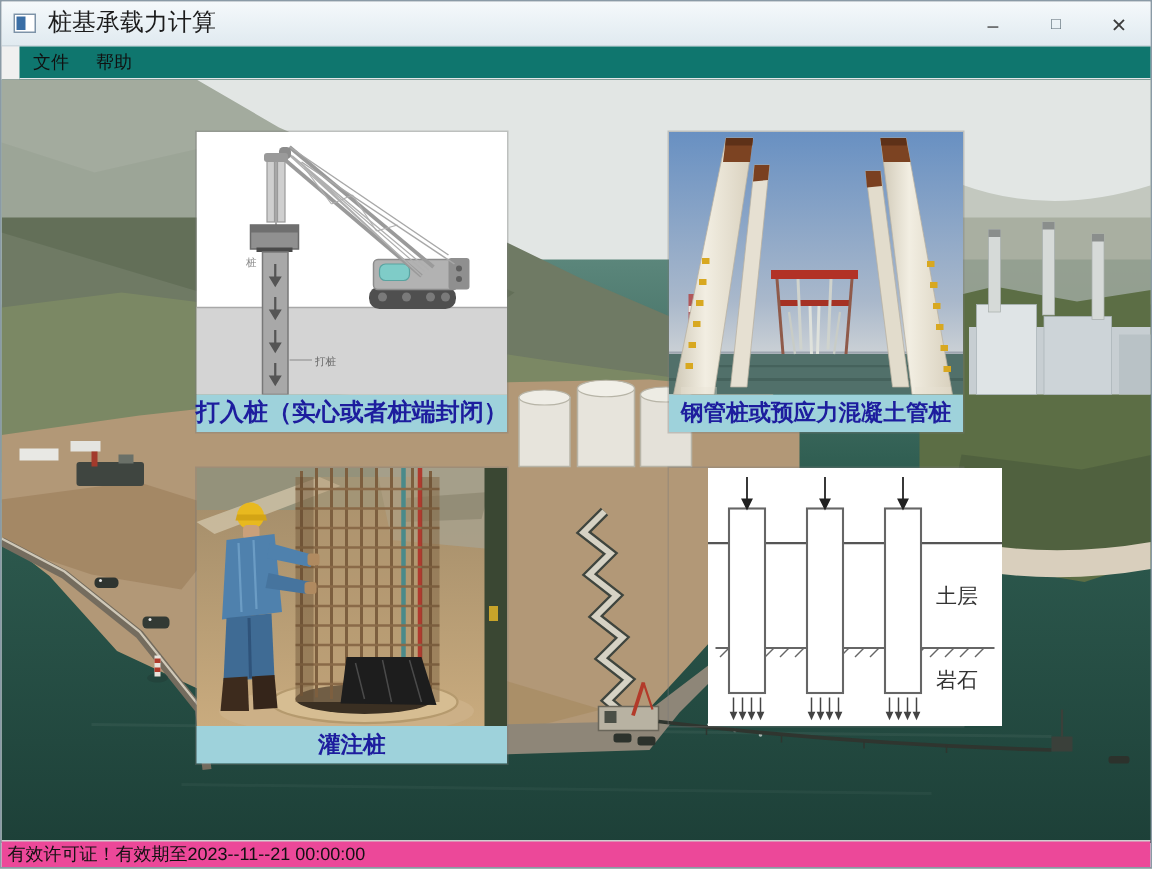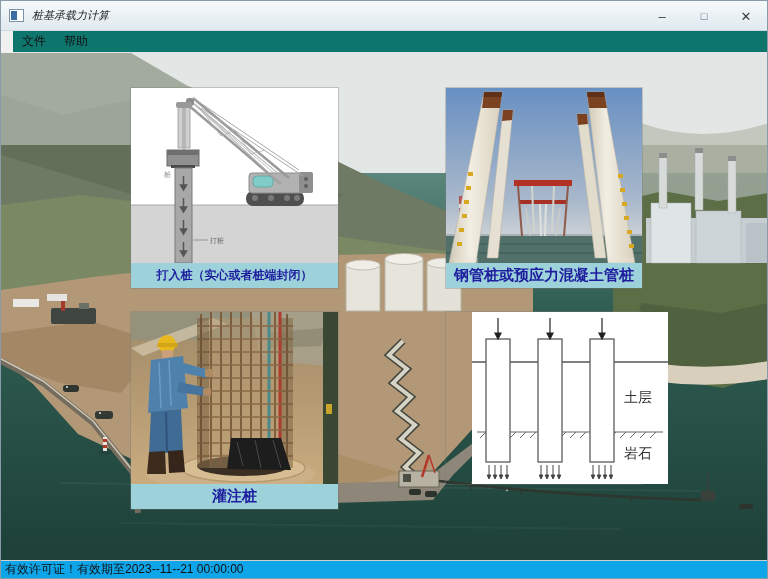--- a/index.html
+++ b/index.html
@@ -5,44 +5,44 @@
   * { margin:0; padding:0; box-sizing:border-box; }
   html,body { width:768px; height:579px; font-family:"Liberation Sans","DejaVu Sans",sans-serif; }
   .window { position:relative; width:768px; height:579px; background:#f0f0f0; border:1px solid #8a9aa6; overflow:hidden; }
 
   
   .titlebar { position:absolute; left:0; top:0; width:100%; height:30px;
     background:linear-gradient(#f5f9fb,#e0eaf0); border-bottom:1px solid #cdd8df;
     display:flex; align-items:center; padding-left:8px; }
   .app-icon { width:15px; height:13px; border:1px solid #7d93a8; background:#fff; display:inline-block; position:relative; }
   .app-icon-inner { position:absolute; left:1px; top:1px; width:6px; height:9px; background:#3a6ea5; }
-  .title { font-size:11px; color:#1c1c1c; margin-left:8px;font-style:italic; }
+  .title { font-size:16px; color:#1c1c1c; margin-left:8px; }
   .controls { position:absolute; right:0; top:0; height:30px; display:flex; }
   .ctrl { width:42px; height:30px; border:none; background:transparent; font-size:13px; color:#3c3c3c;
     display:flex; align-items:center; justify-content:center; cursor:default; }
   .ctrl.maxi { font-size:11px; color:#5a6a74; }
 
   
   .menubar { position:absolute; left:12px; top:30px; width:100%; height:22px; background:#0f766e;
     border-bottom:1px solid #e3e6e8; display:flex; align-items:center; }
   .menu-item { font-size:12px; color:#111; padding:3px 9px; }
 
   
   .main { position:absolute; left:0; top:52px; width:768px; height:509px; overflow:hidden; background:#2a5349; }
   .bg { position:absolute; left:0; top:0; width:768px; height:509px; display:block; }
 
   
   .panel { position:absolute; box-shadow:0 0 0 1px rgba(120,120,120,.35); }
   .panel svg.pimg { display:block; }
   .caption { height:25px; background:#9ed2db; color:#1d1d9e; font-weight:bold; font-size:15px;
     display:flex; align-items:center; justify-content:center; letter-spacing:0px; white-space:nowrap; }
-  .caption.small-fit { font-size:12px; }
+  .caption.small-fit { font-size:16px; }
 
   
-  .statusbar { position:absolute; left:0; bottom:0; width:100%; height:18px; background:#0ea5e9;
+  .statusbar { position:absolute; left:0; bottom:0; width:100%; height:18px; background:#ec4899;
     border-top:1px solid #cfcfcf; display:flex; align-items:center; }
   .statusbar span { font-size:12px; color:#111; padding-left:4px; }
 </style>
 </head>
 <body>
 
 <div class="window">
 
   <div class="titlebar">
     <span class="app-icon">

